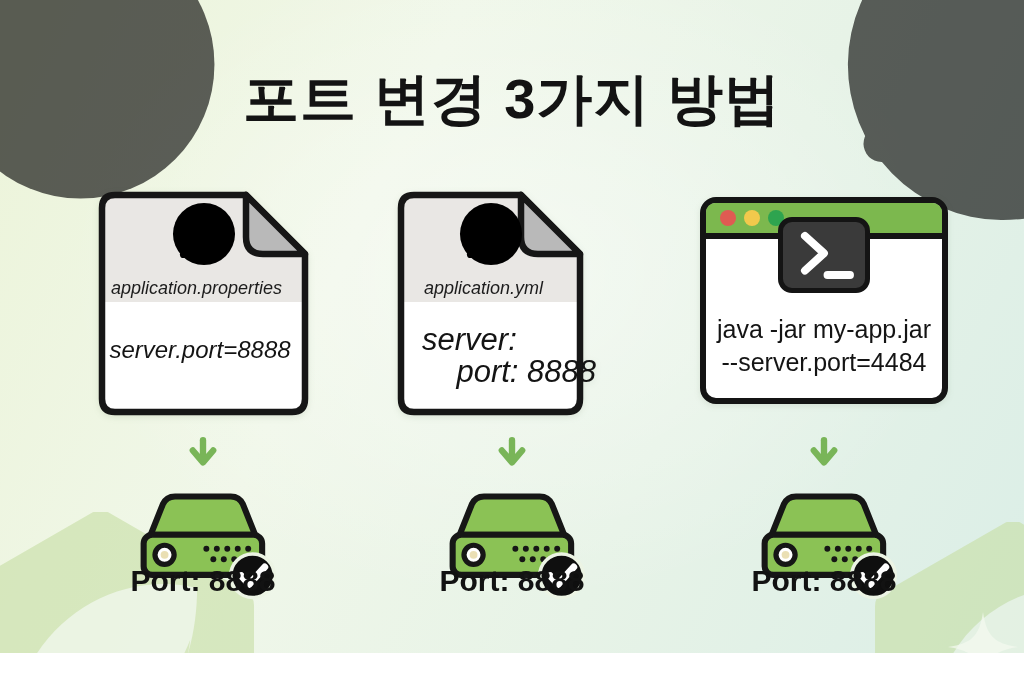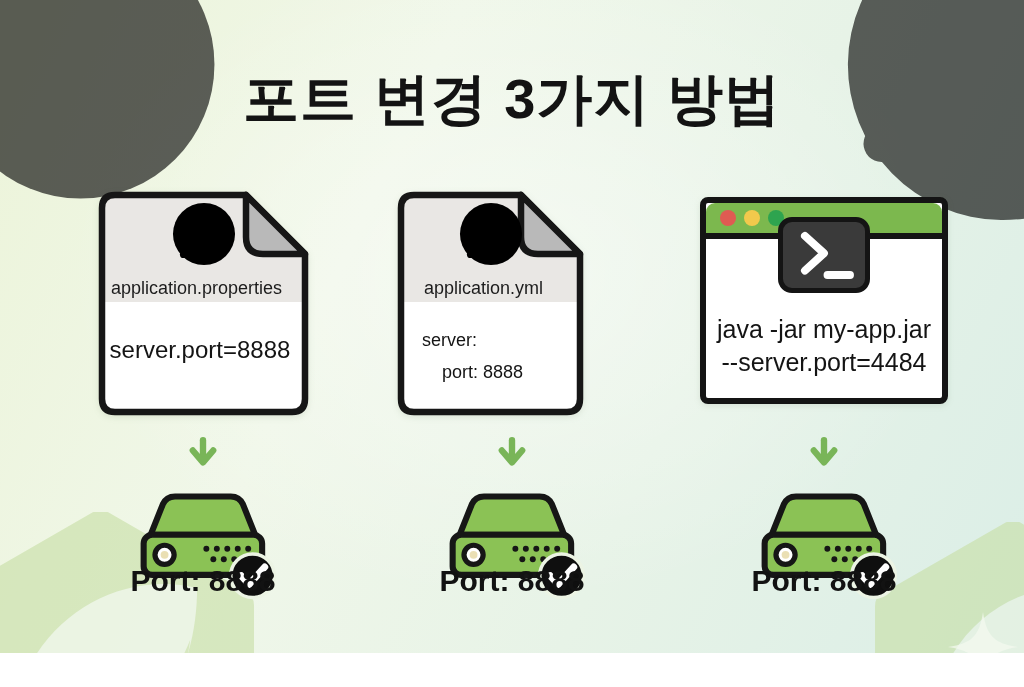--- a/index.html
+++ b/index.html
@@ -27,39 +27,39 @@
     font-size:56px;font-weight:900;letter-spacing:1px;color:#131313;
   }
   
   .arrow{position:absolute;width:36px;height:34px;}
   .server{position:absolute;width:145px;height:115px;}
   .port-label{
     position:absolute;width:220px;text-align:center;
     font-size:30px;font-weight:600;color:#121212;
   }
   
-  .card{position:absolute;filter:drop-shadow(0 2px 3px rgba(70,100,60,.12));}
+  .card{position:absolute;filter:drop-shadow(0 2px 3px rgba(70,100,60,.12));font-style:italic;}
   .card svg.shape{position:absolute;inset:0;}
   .file-logo{position:absolute;top:11px;left:50%;transform:translateX(-50%);width:66px;height:66px;}
   .filename{
     position:absolute;top:88px;left:0;right:14px;text-align:center;
     font-size:18px;font-weight:400;color:#1c1c1c;
   }
   .code-center{
     position:absolute;top:146px;left:0;right:7px;text-align:center;
     font-size:24px;font-weight:500;color:#141414;
   }
   .code-left{
     position:absolute;top:134px;left:26px;text-align:left;
-    font-size:18px;font-weight:500;line-height:32px;color:#141414;white-space:pre;
+    font-size:31px;font-weight:500;line-height:32px;color:#141414;white-space:pre;
   }
   
   .terminal{
     position:absolute;left:700px;top:197px;width:248px;height:207px;
-    background:#ffffff;border:6px solid #141414;border-radius:8px;box-sizing:border-box;
+    background:#ffffff;border:6px solid #141414;border-radius:16px;box-sizing:border-box;
     filter:drop-shadow(0 2px 3px rgba(70,100,60,.12));
   }
   .term-bar{
     position:absolute;top:0;left:0;right:0;height:30px;
     background:#7cb84e;border-bottom:6px solid #141414;border-radius:9px 9px 0 0;
   }
   .tdot{position:absolute;top:7px;width:16px;height:16px;border-radius:50%;}
   .tdot.red{left:14px;background:#e05b52;}
   .tdot.yellow{left:38px;background:#f2c94c;}
   .tdot.green{left:62px;background:#2ea44f;}

